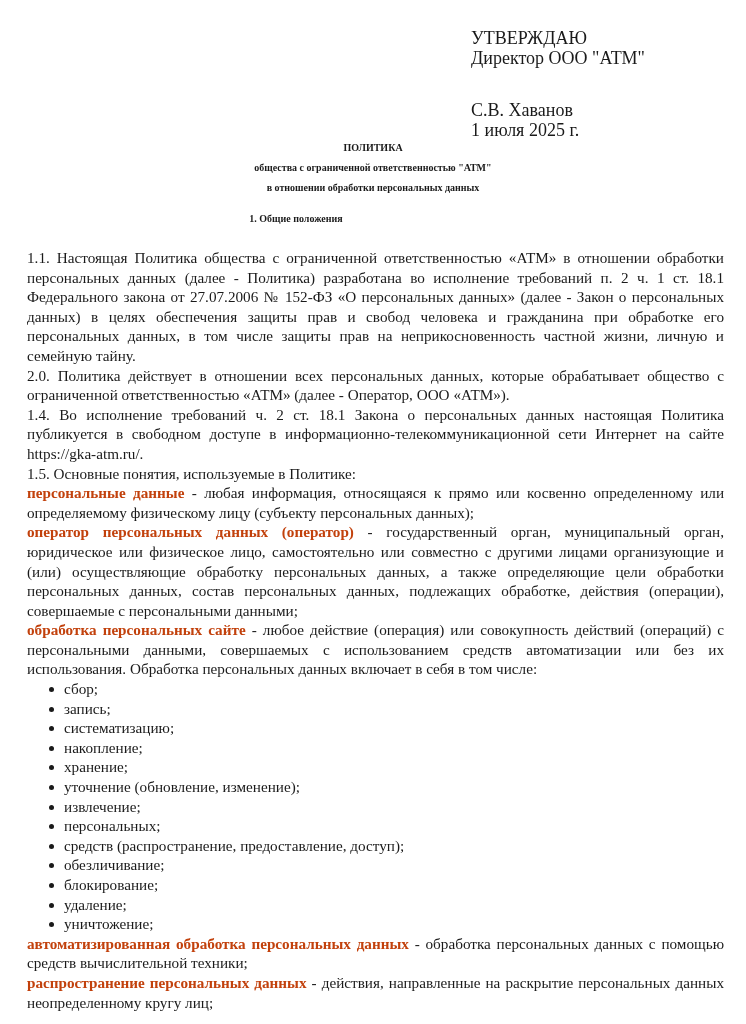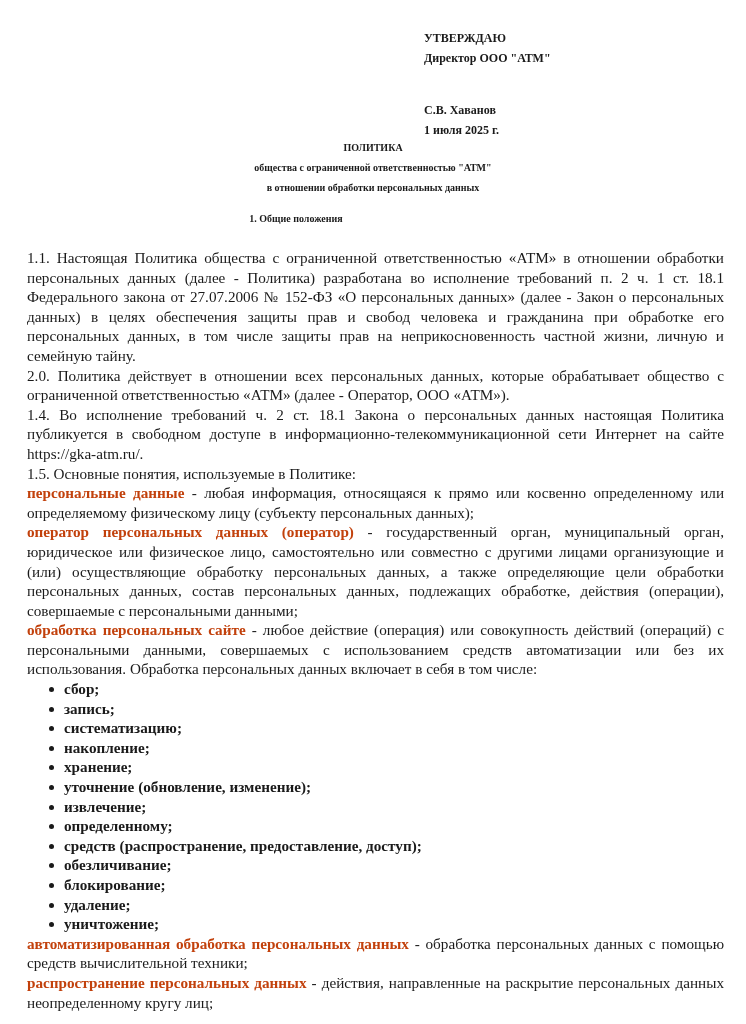--- a/index.html
+++ b/index.html
@@ -12,26 +12,25 @@
       height: 1024px;
       overflow: hidden;
       position: relative;
       font-family: "Liberation Serif", "DejaVu Serif", serif;
       color: #1a1a1a;
       font-size: 15.2px;
       line-height: 19.6px;
     }
     .approval {
       position: absolute;
-      left: 424px;
+      left: 471px;
       top: 28px;
       width: 270px;
       line-height: 20px;
-      font-size: 12px;
-      font-weight: bold;
+      font-size: 18px;
     }
     .approval .line { display: block; white-space: nowrap; }
     .approval .sign {
       display: block;
       text-align: left;
       margin-top: 32px;
       padding-right: 34px;
     }
     .title-block {
       position: absolute;
@@ -66,21 +65,20 @@
     .content b { font-weight: bold; color: #c2410c; }
     ul.ops {
       margin: 0;
       padding: 0 0 0 22px;
       list-style: none;
     }
     ul.ops li {
       position: relative;
       padding-left: 15px;
       text-align: left;
-      font-weight: bold;
     }
     ul.ops li::before {
       content: "";
       position: absolute;
       left: 0;
       top: 8px;
       width: 5px;
       height: 5px;
       border-radius: 50%;
       background: #1a1a1a;
@@ -115,21 +113,21 @@
   <p><b>обработка персональных сайте</b><span> - любое действие (операция) или совокупность действий (операций) с персональными данными, совершаемых с использованием средств автоматизации или без их использования. Обработка персональных данных включает в себя в том числе:</span></p>
 
   <ul class="ops">
     <li>сбор;</li>
     <li>запись;</li>
     <li>систематизацию;</li>
     <li>накопление;</li>
     <li>хранение;</li>
     <li>уточнение (обновление, изменение);</li>
     <li>извлечение;</li>
-    <li>определенному;</li>
+    <li>персональных;</li>
     <li>средств (распространение, предоставление, доступ);</li>
     <li>обезличивание;</li>
     <li>блокирование;</li>
     <li>удаление;</li>
     <li>уничтожение;</li>
   </ul>
 
   <p><b>автоматизированная обработка персональных данных</b><span> - обработка персональных данных с помощью средств вычислительной техники;</span></p>
   <p><b>распространение персональных данных</b><span> - действия, направленные на раскрытие персональных данных неопределенному кругу лиц;</span></p>
 </div>

